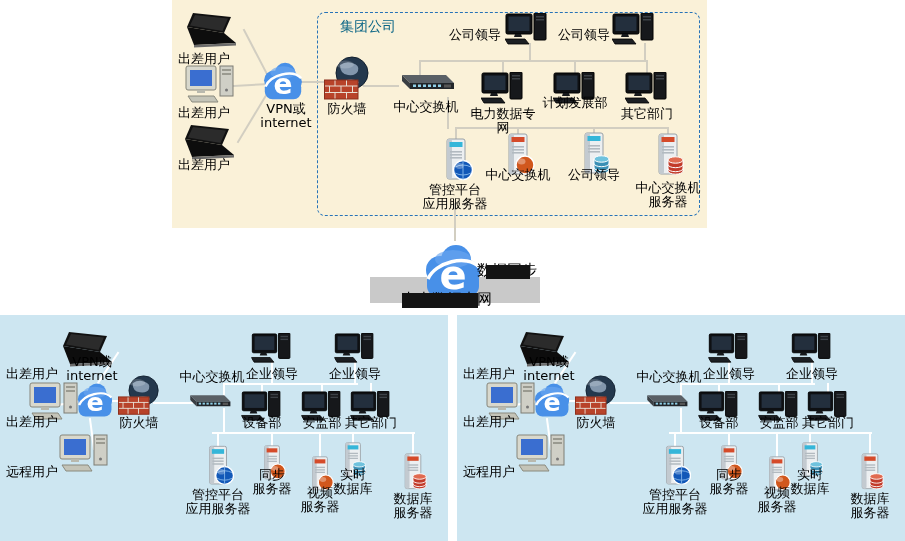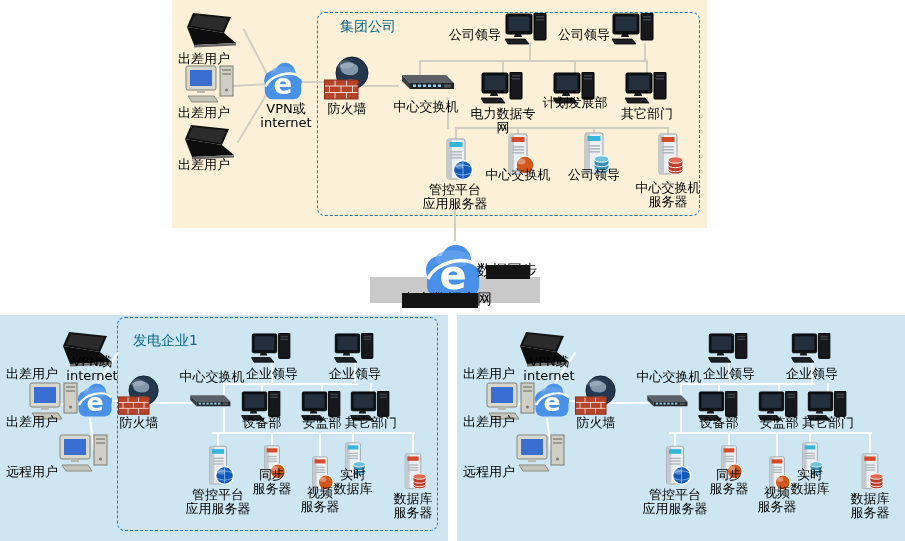--- a/index.html
+++ b/index.html
@@ -237,23 +237,20 @@
   <div class="band" style="left:370px;top:277px;width:170px;height:26px"></div>
   <div class="node" style="left:423px;top:240px;z-index:2"><svg width="60" height="62" viewBox="0 0 60 58">
         <use href="#i-ie"></use>
       </svg></div>
   <div class="mid-lbl" style="left:477px;top:262px">数据同步</div>
   <div class="redact" style="left:486px;top:265px;width:44px;height:14px"></div>
   <div class="mid-lbl" style="left:402px;top:291px">电力数据专网</div>
   <div class="redact" style="left:402px;top:293px;width:76px;height:15px"></div>
 
   <section class="panel b1">
-    <div class="gbox" style="left:117px;top:2px;width:319px;height:212px">
-      <span class="gtitle" style="left:15px;top:14px">发电企业1</span>
-    </div>
     <svg class="wires" width="448" height="226">
       <path d="M118,38 L94,74"></path>
         <path d="M58,90 L82,86"></path>
         <path d="M94,134 L90,104"></path>
       <path d="M112,86 L126,86"></path>
         <path d="M154,88 L192,88"></path>
       <path d="M224,80 L224,69 M224,69 L357,69"></path>
       <path d="M272,69 L272,46"></path>
         <path d="M355,69 L355,46"></path>
       <path d="M262,69 L262,80"></path>

